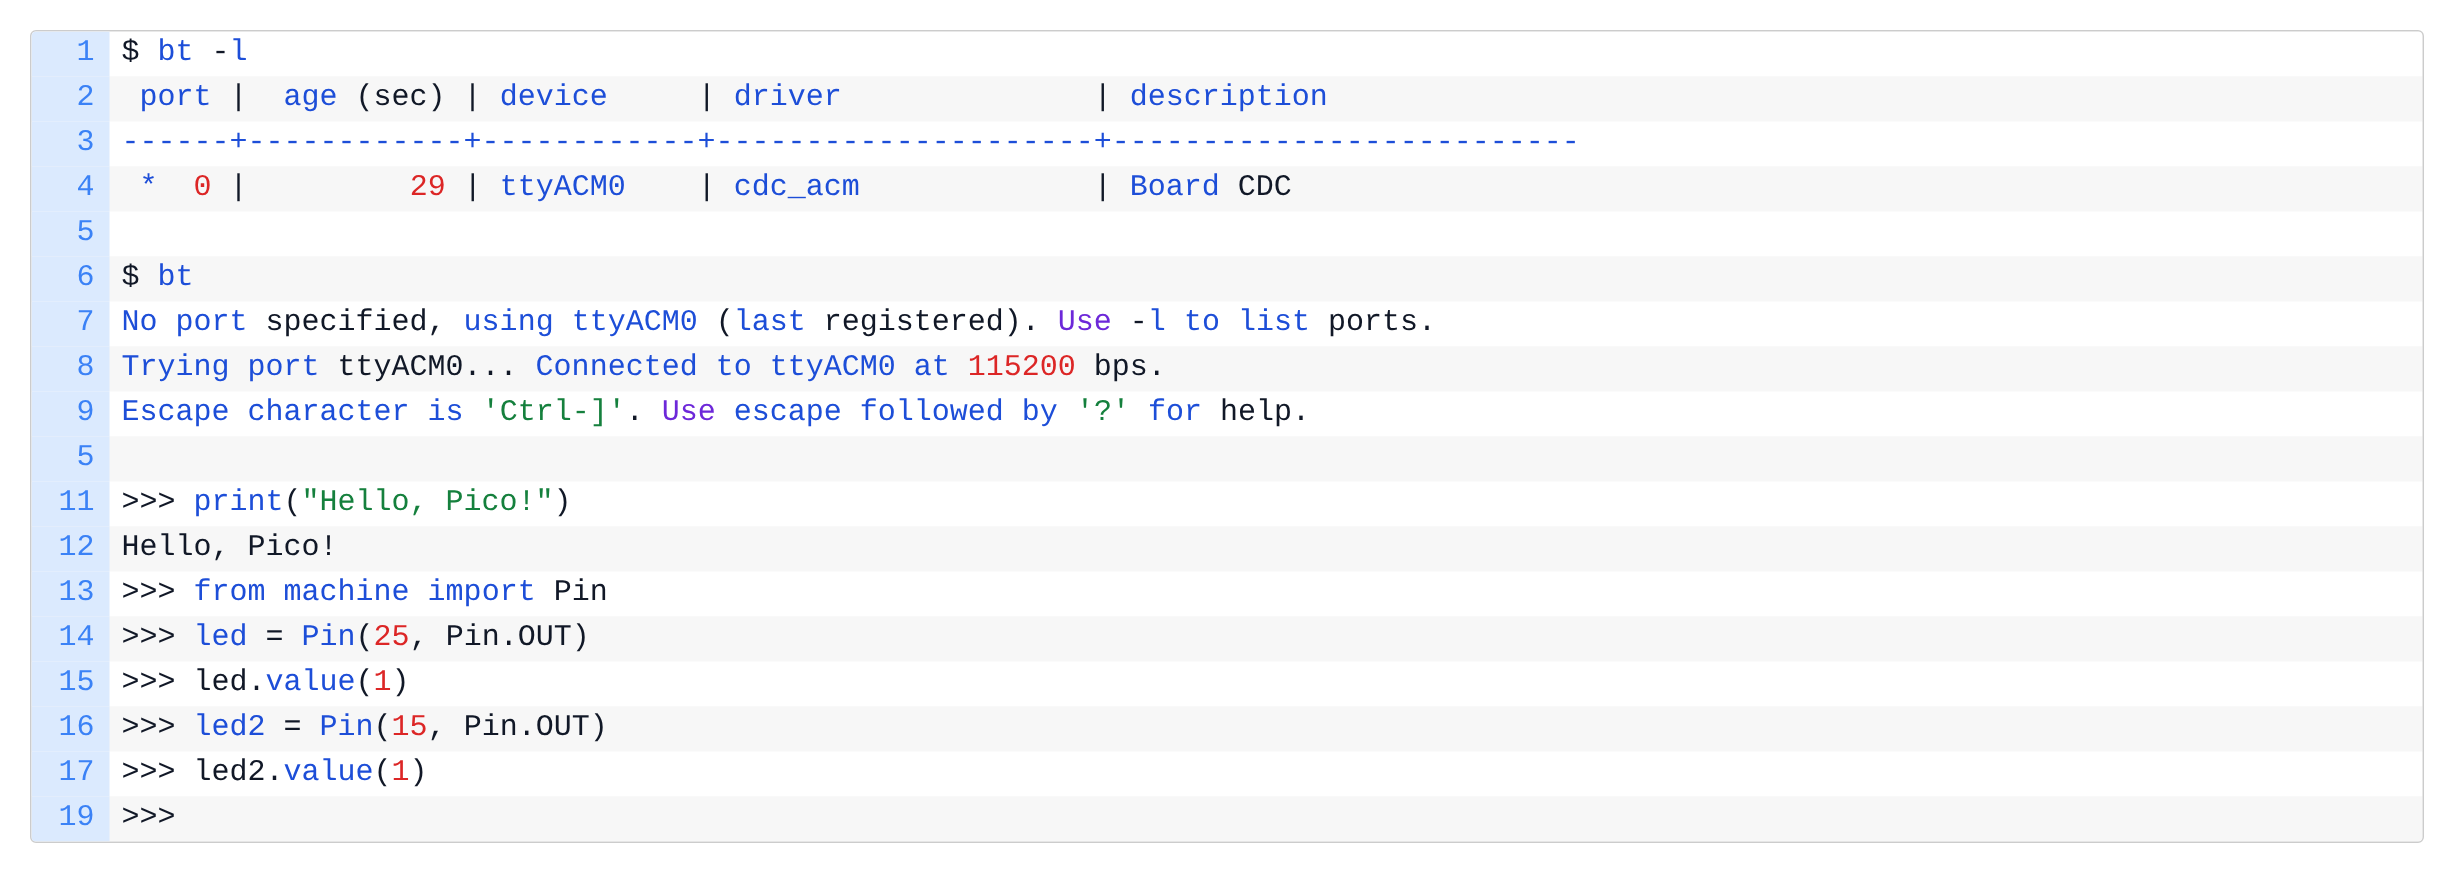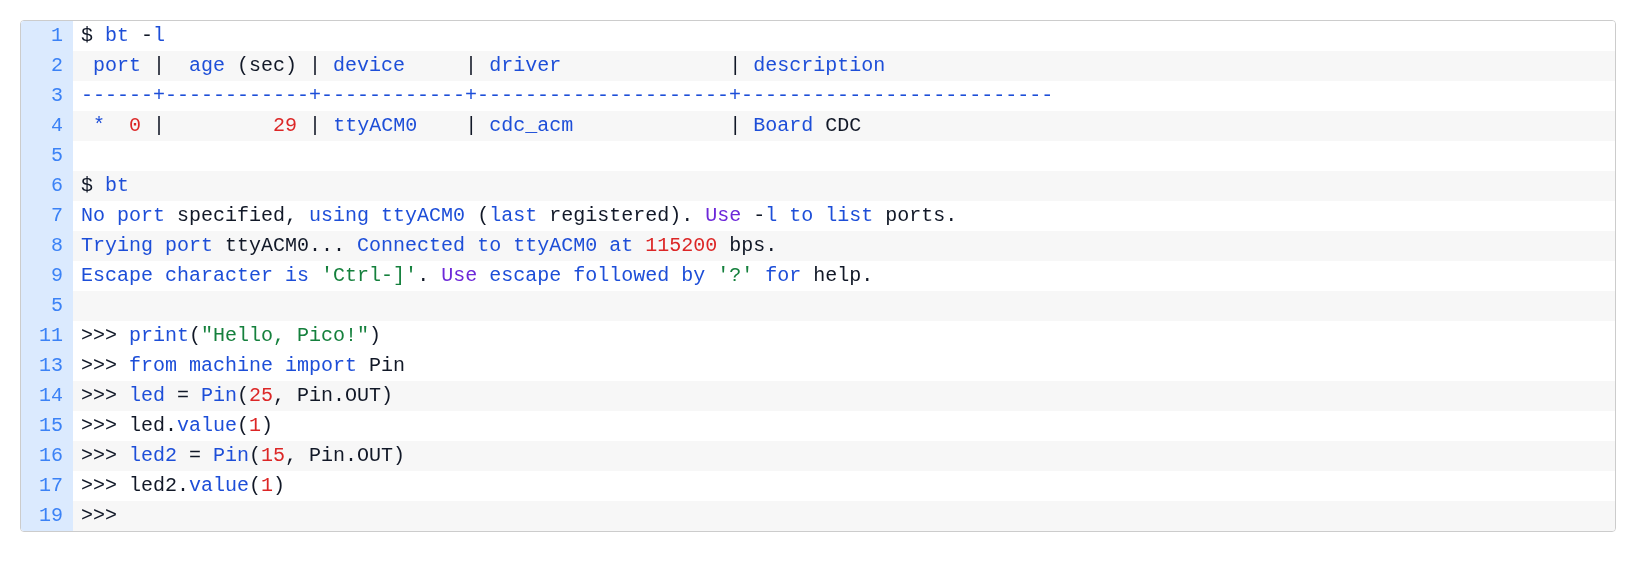--- a/index.html
+++ b/index.html
@@ -54,19 +54,20 @@
     <div class="code-line odd"><div class="gutter">2</div><div class="content"><span class="tok" style="color: rgb(17, 24, 39);"> </span><span class="tok" style="color: rgb(29, 78, 216);">port</span><span class="tok" style="color: rgb(17, 24, 39);"> |  </span><span class="tok" style="color: rgb(29, 78, 216);">age</span><span class="tok" style="color: rgb(17, 24, 39);"> (sec) | </span><span class="tok" style="color: rgb(29, 78, 216);">device</span><span class="tok" style="color: rgb(17, 24, 39);">     | </span><span class="tok" style="color: rgb(29, 78, 216);">driver</span><span class="tok" style="color: rgb(17, 24, 39);">              | </span><span class="tok" style="color: rgb(29, 78, 216);">description</span></div></div>
     <div class="code-line even"><div class="gutter">3</div><div class="content"><span class="tok" style="color: rgb(29, 78, 216);">------+------------+------------+---------------------+--------------------------</span></div></div>
     <div class="code-line odd"><div class="gutter">4</div><div class="content"><span class="tok" style="color: rgb(17, 24, 39);"> </span><span class="tok" style="color: rgb(29, 78, 216);">*</span><span class="tok" style="color: rgb(17, 24, 39);">  </span><span class="tok" style="color: rgb(220, 38, 38);">0</span><span class="tok" style="color: rgb(17, 24, 39);"> |         </span><span class="tok" style="color: rgb(220, 38, 38);">29</span><span class="tok" style="color: rgb(17, 24, 39);"> | </span><span class="tok" style="color: rgb(29, 78, 216);">ttyACM0</span><span class="tok" style="color: rgb(17, 24, 39);">    | </span><span class="tok" style="color: rgb(29, 78, 216);">cdc_acm</span><span class="tok" style="color: rgb(17, 24, 39);">             | </span><span class="tok" style="color: rgb(29, 78, 216);">Board</span><span class="tok" style="color: rgb(17, 24, 39);"> CDC</span></div></div>
     <div class="code-line even"><div class="gutter">5</div><div class="content"><span class="tok" style="color: rgb(17, 24, 39);"></span></div></div>
     <div class="code-line odd"><div class="gutter">6</div><div class="content"><span class="tok" style="color: rgb(17, 24, 39);">$ </span><span class="tok" style="color: rgb(29, 78, 216);">bt</span></div></div>
     <div class="code-line even"><div class="gutter">7</div><div class="content"><span class="tok" style="color: rgb(29, 78, 216);">No</span><span class="tok" style="color: rgb(17, 24, 39);"> </span><span class="tok" style="color: rgb(29, 78, 216);">port</span><span class="tok" style="color: rgb(17, 24, 39);"> specified, </span><span class="tok" style="color: rgb(29, 78, 216);">using</span><span class="tok" style="color: rgb(17, 24, 39);"> </span><span class="tok" style="color: rgb(29, 78, 216);">ttyACM0</span><span class="tok" style="color: rgb(17, 24, 39);"> (</span><span class="tok" style="color: rgb(29, 78, 216);">last</span><span class="tok" style="color: rgb(17, 24, 39);"> registered). </span><span class="tok" style="color: rgb(109, 40, 217);">Use</span><span class="tok" style="color: rgb(17, 24, 39);"> -</span><span class="tok" style="color: rgb(29, 78, 216);">l</span><span class="tok" style="color: rgb(17, 24, 39);"> </span><span class="tok" style="color: rgb(29, 78, 216);">to</span><span class="tok" style="color: rgb(17, 24, 39);"> </span><span class="tok" style="color: rgb(29, 78, 216);">list</span><span class="tok" style="color: rgb(17, 24, 39);"> ports.</span></div></div>
     <div class="code-line odd"><div class="gutter">8</div><div class="content"><span class="tok" style="color: rgb(29, 78, 216);">Trying</span><span class="tok" style="color: rgb(17, 24, 39);"> </span><span class="tok" style="color: rgb(29, 78, 216);">port</span><span class="tok" style="color: rgb(17, 24, 39);"> ttyACM0... </span><span class="tok" style="color: rgb(29, 78, 216);">Connected</span><span class="tok" style="color: rgb(17, 24, 39);"> </span><span class="tok" style="color: rgb(29, 78, 216);">to</span><span class="tok" style="color: rgb(17, 24, 39);"> </span><span class="tok" style="color: rgb(29, 78, 216);">ttyACM0</span><span class="tok" style="color: rgb(17, 24, 39);"> </span><span class="tok" style="color: rgb(29, 78, 216);">at</span><span class="tok" style="color: rgb(17, 24, 39);"> </span><span class="tok" style="color: rgb(220, 38, 38);">115200</span><span class="tok" style="color: rgb(17, 24, 39);"> bps.</span></div></div>
     <div class="code-line even"><div class="gutter">9</div><div class="content"><span class="tok" style="color: rgb(29, 78, 216);">Escape</span><span class="tok" style="color: rgb(17, 24, 39);"> </span><span class="tok" style="color: rgb(29, 78, 216);">character</span><span class="tok" style="color: rgb(17, 24, 39);"> </span><span class="tok" style="color: rgb(29, 78, 216);">is</span><span class="tok" style="color: rgb(17, 24, 39);"> </span><span class="tok" style="color: rgb(21, 128, 61);">'Ctrl-]'</span><span class="tok" style="color: rgb(17, 24, 39);">. </span><span class="tok" style="color: rgb(109, 40, 217);">Use</span><span class="tok" style="color: rgb(17, 24, 39);"> </span><span class="tok" style="color: rgb(29, 78, 216);">escape</span><span class="tok" style="color: rgb(17, 24, 39);"> </span><span class="tok" style="color: rgb(29, 78, 216);">followed</span><span class="tok" style="color: rgb(17, 24, 39);"> </span><span class="tok" style="color: rgb(29, 78, 216);">by</span><span class="tok" style="color: rgb(17, 24, 39);"> </span><span class="tok" style="color: rgb(21, 128, 61);">'?'</span><span class="tok" style="color: rgb(17, 24, 39);"> </span><span class="tok" style="color: rgb(29, 78, 216);">for</span><span class="tok" style="color: rgb(17, 24, 39);"> help.</span></div></div>
     <div class="code-line odd"><div class="gutter">5</div><div class="content"><span class="tok" style="color: rgb(17, 24, 39);"></span></div></div>
     <div class="code-line even"><div class="gutter">11</div><div class="content"><span class="tok" style="color: rgb(17, 24, 39);">&gt;&gt;&gt; </span><span class="tok" style="color: rgb(29, 78, 216);">print</span><span class="tok" style="color: rgb(17, 24, 39);">(</span><span class="tok" style="color: rgb(21, 128, 61);">"Hello, Pico!"</span><span class="tok" style="color: rgb(17, 24, 39);">)</span></div></div>
+    <div class="code-line odd"><div class="gutter">12</div><div class="content"><span class="tok" style="color: rgb(17, 24, 39);">Hello, Pico!</span></div></div>
     <div class="code-line even"><div class="gutter">13</div><div class="content"><span class="tok" style="color: rgb(17, 24, 39);">&gt;&gt;&gt; </span><span class="tok" style="color: rgb(29, 78, 216);">from</span><span class="tok" style="color: rgb(17, 24, 39);"> </span><span class="tok" style="color: rgb(29, 78, 216);">machine</span><span class="tok" style="color: rgb(17, 24, 39);"> </span><span class="tok" style="color: rgb(29, 78, 216);">import</span><span class="tok" style="color: rgb(17, 24, 39);"> Pin</span></div></div>
     <div class="code-line odd"><div class="gutter">14</div><div class="content"><span class="tok" style="color: rgb(17, 24, 39);">&gt;&gt;&gt; </span><span class="tok" style="color: rgb(29, 78, 216);">led</span><span class="tok" style="color: rgb(17, 24, 39);"> = </span><span class="tok" style="color: rgb(29, 78, 216);">Pin</span><span class="tok" style="color: rgb(17, 24, 39);">(</span><span class="tok" style="color: rgb(220, 38, 38);">25</span><span class="tok" style="color: rgb(17, 24, 39);">, Pin.OUT)</span></div></div>
     <div class="code-line even"><div class="gutter">15</div><div class="content"><span class="tok" style="color: rgb(17, 24, 39);">&gt;&gt;&gt; led.</span><span class="tok" style="color: rgb(29, 78, 216);">value</span><span class="tok" style="color: rgb(17, 24, 39);">(</span><span class="tok" style="color: rgb(220, 38, 38);">1</span><span class="tok" style="color: rgb(17, 24, 39);">)</span></div></div>
     <div class="code-line odd"><div class="gutter">16</div><div class="content"><span class="tok" style="color: rgb(17, 24, 39);">&gt;&gt;&gt; </span><span class="tok" style="color: rgb(29, 78, 216);">led2</span><span class="tok" style="color: rgb(17, 24, 39);"> = </span><span class="tok" style="color: rgb(29, 78, 216);">Pin</span><span class="tok" style="color: rgb(17, 24, 39);">(</span><span class="tok" style="color: rgb(220, 38, 38);">15</span><span class="tok" style="color: rgb(17, 24, 39);">, Pin.OUT)</span></div></div>
     <div class="code-line even"><div class="gutter">17</div><div class="content"><span class="tok" style="color: rgb(17, 24, 39);">&gt;&gt;&gt; led2.</span><span class="tok" style="color: rgb(29, 78, 216);">value</span><span class="tok" style="color: rgb(17, 24, 39);">(</span><span class="tok" style="color: rgb(220, 38, 38);">1</span><span class="tok" style="color: rgb(17, 24, 39);">)</span></div></div>
     <div class="code-line odd"><div class="gutter">19</div><div class="content"><span class="tok" style="color: rgb(17, 24, 39);">&gt;&gt;&gt;</span></div></div>
   </div>
 
 </body></html>

